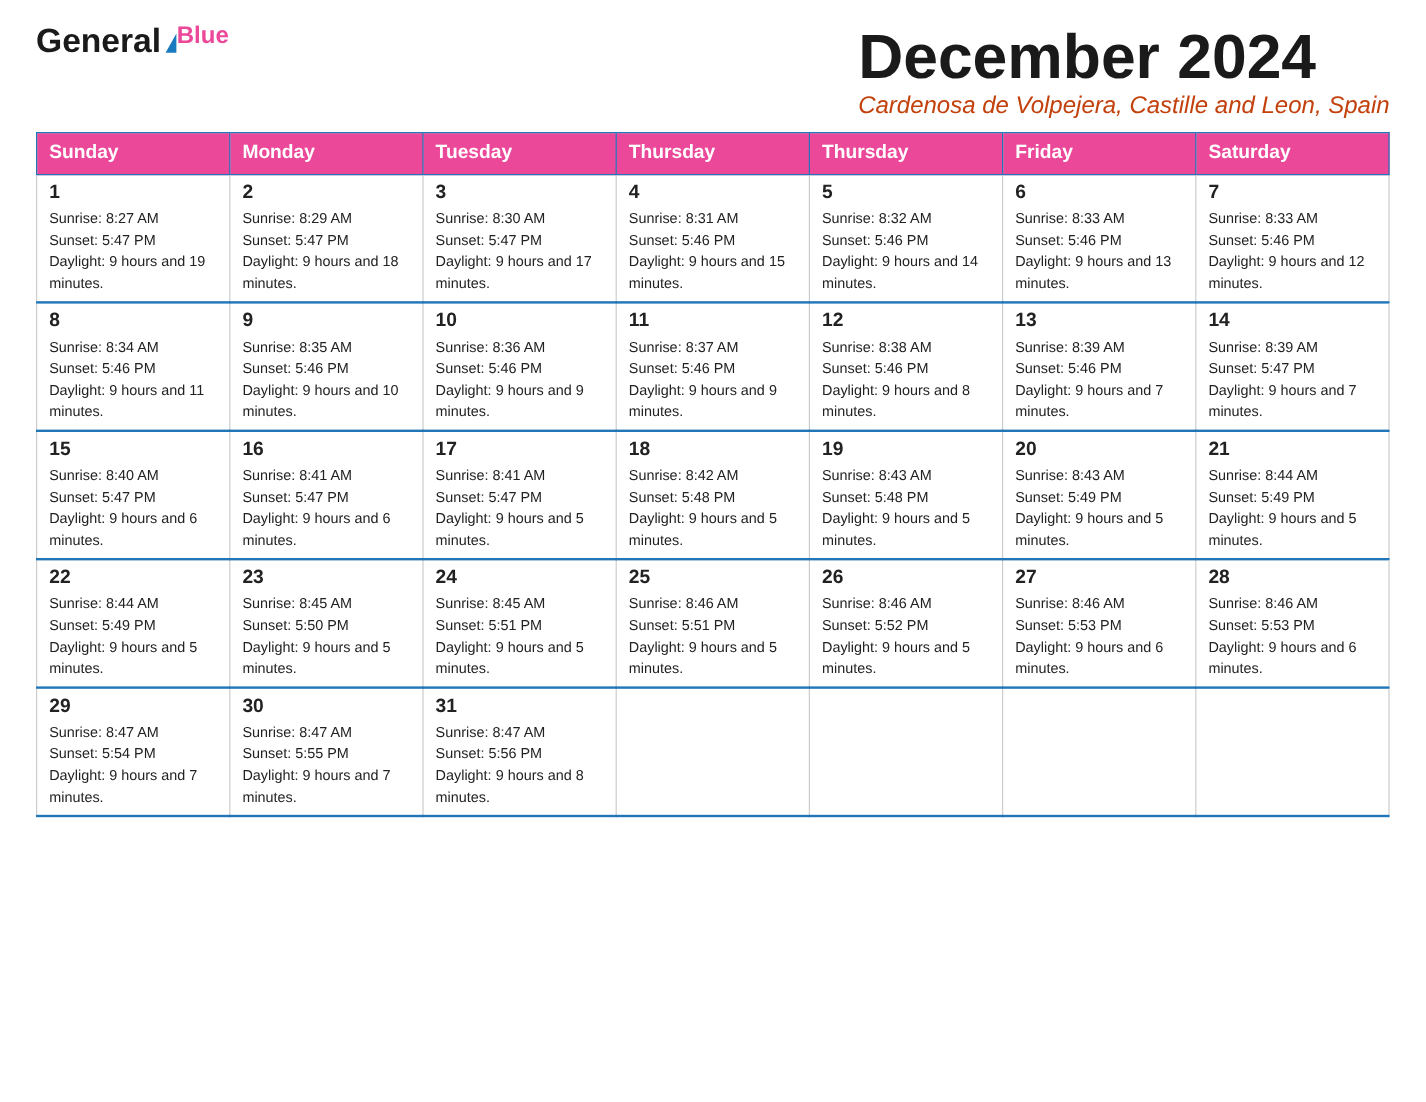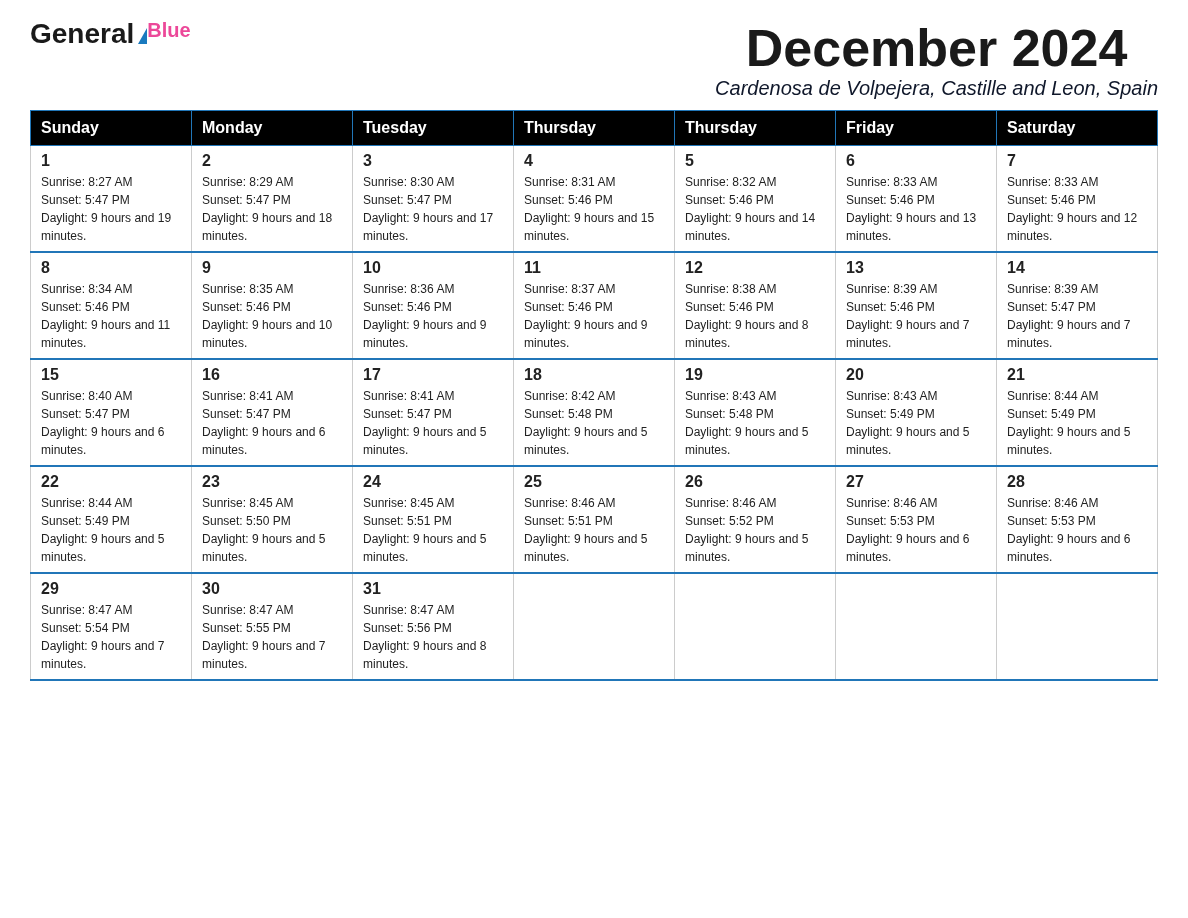--- a/index.html
+++ b/index.html
@@ -31,40 +31,40 @@
       font-size: 20px;
       font-weight: bold;
       color: #ec4899;
       line-height: 1;
     }
     .logo-line {
       display: flex;
       align-items: center;
     }
     .title-area {
-      text-align: center;
+      text-align: left;
     }
     .month-title {
       font-size: 52px;
       font-weight: bold;
       color: #1a1a1a;
       line-height: 1.1;
     }
     .subtitle {
       font-size: 20px;
-      color: #0f172a;
+      color: #c2410c;
       font-style: italic;
     }
     table {
       width: 100%;
       border-collapse: collapse;
       margin-top: 8px;
     }
     thead tr th {
-      background-color: #000000;
+      background-color: #ec4899;
       color: #fff;
       font-size: 16px;
       font-weight: bold;
       padding: 8px 10px;
       text-align: left;
       border: 1px solid #2176b8;
     }
     tbody tr td {
       vertical-align: top;
       padding: 6px 10px;

